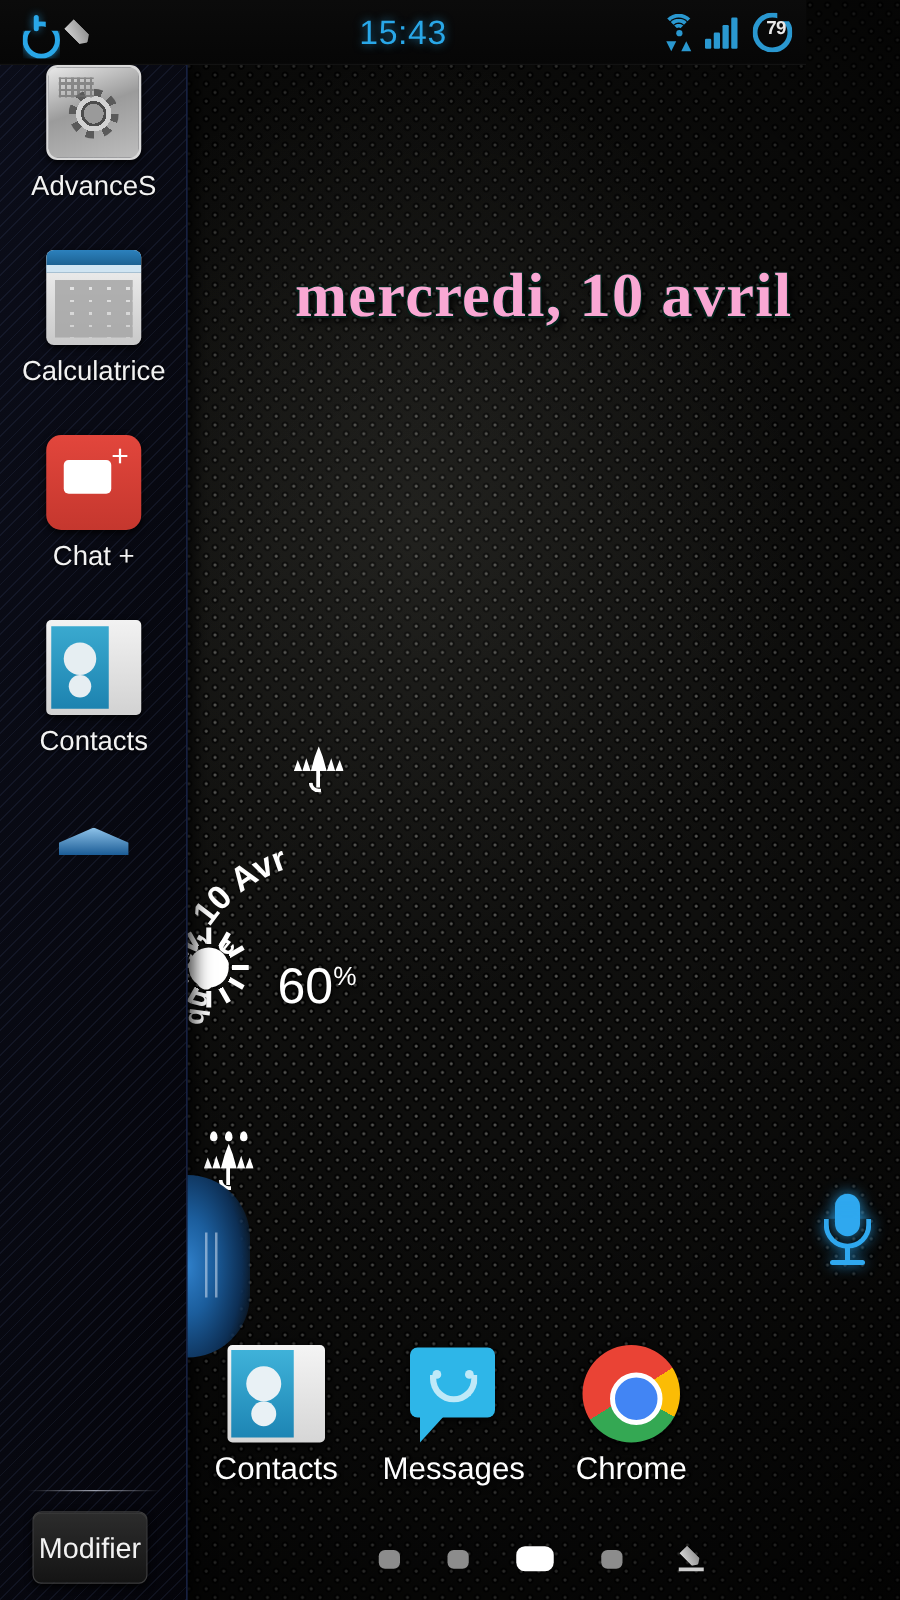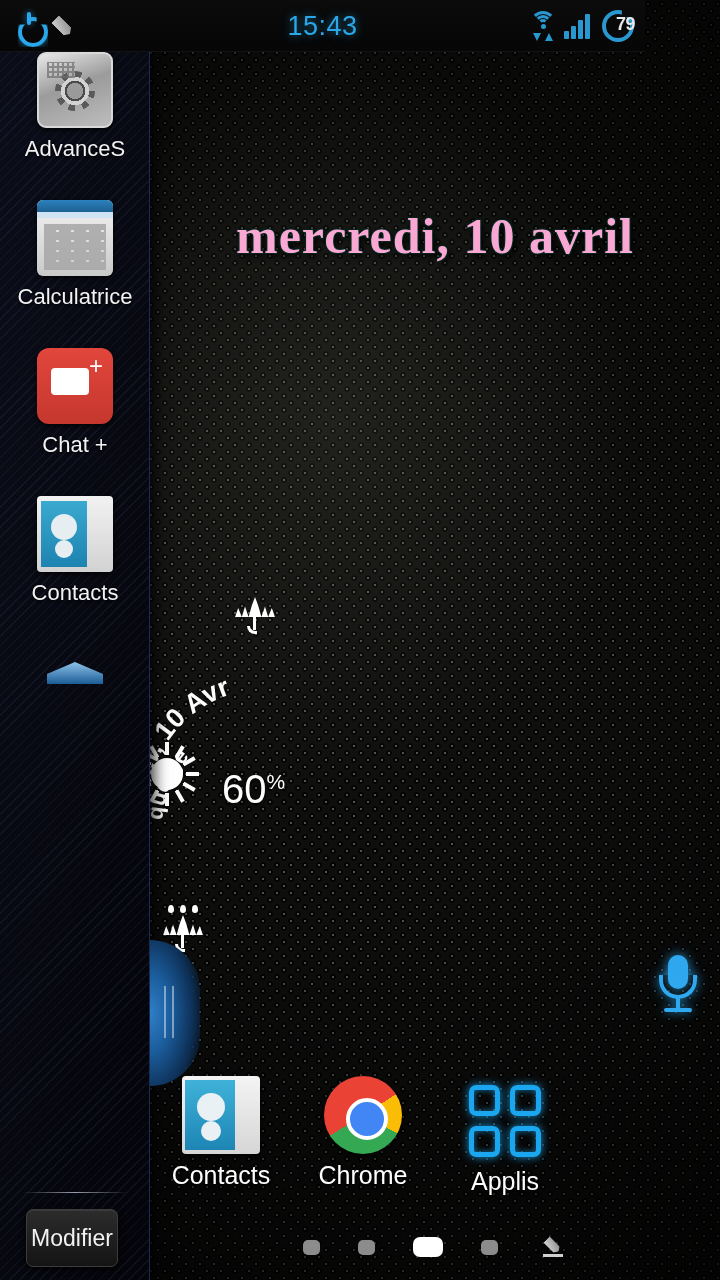--- a/index.html
+++ b/index.html
@@ -87,21 +87,21 @@
   .sig-ico i:nth-child(4){ height:25px; }
 
   .batt-ico{ width:34px; height:34px; position:relative; }
   .batt-ico::before{
     content:""; position:absolute; inset:1px;
     border:4px solid #2a98d0; border-radius:50%;
     clip-path:polygon(0 0,62% 0,62% 22%,100% 22%,100% 100%,0 100%);
   }
   .batt-ico .val{
     position:absolute; right:0px; top:5px; width:22px;
-    text-align:right; color:#e9e9e9; font-size:18px; font-weight:bold;
+    text-align:left; color:#e9e9e9; font-size:15px; font-weight:bold;
     letter-spacing:-.5px;
   }
 
   
   #sidebar{
     position:absolute; left:0; top:52px; width:150px; height:1228px; z-index:50;
     background-color:#07070e;
     background-image:
       repeating-linear-gradient(-45deg, rgba(90,110,165,.12) 0 1px, rgba(0,0,0,0) 1px 7px),
       linear-gradient(100deg,#0b0d19 0%,#070810 55%,#04040a 100%);
@@ -370,31 +370,32 @@
     <div class="stem"></div>
     <div class="base"></div>
 </div>
 
 <div id="dock">
   <div class="dock-item">
     <div class="dock-icon dk-contacts"></div>
     <div class="dock-label">Contacts</div>
   </div>
   <div class="dock-item">
+    <div class="dock-icon dk-messages">
+      <div class="bub"></div>
+        <div class="tail"></div>
+      <div class="eye l"></div>
+        <div class="eye r"></div>
+        <div class="smile"></div>
+    </div>
+    <div class="dock-label">Messages</div>
+  </div>
+  <div class="dock-item">
     <div class="dock-icon dk-chrome"></div>
     <div class="dock-label">Chrome</div>
-  </div>
-  <div class="dock-item" style="padding-top:12px;">
-    <div class="dock-icon dk-applis">
-      <i></i>
-        <i></i>
-        <i></i>
-        <i></i>
-    </div>
-    <div class="dock-label">Applis</div>
   </div>
 </div>
 
 <div id="page-indicator">
   <div class="pg-dot"></div>
   <div class="pg-dot"></div>
   <div class="pg-dot active"></div>
   <div class="pg-dot"></div>
   <div id="pg-edit"></div>
 </div>

